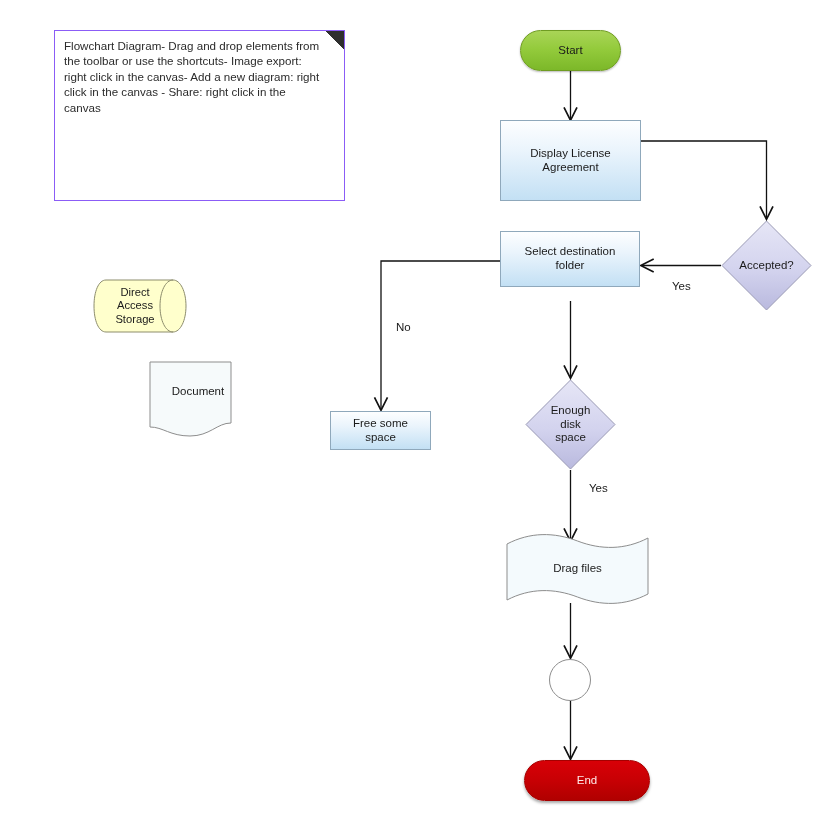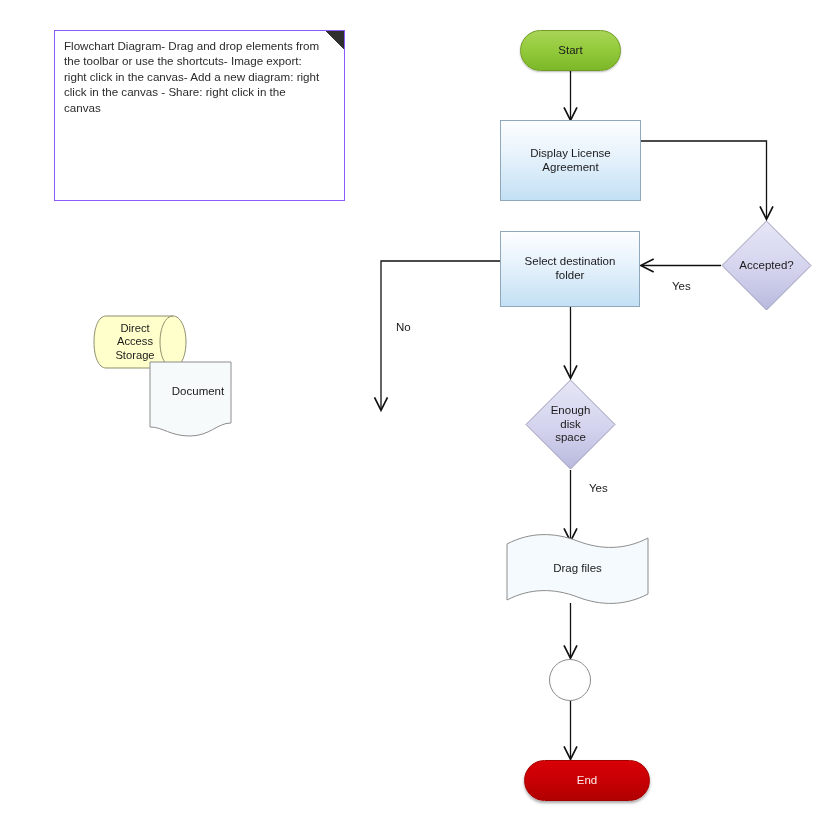--- a/index.html
+++ b/index.html
@@ -103,21 +103,21 @@
     box-shadow: 0 2px 3px rgba(0,0,0,.35);
   }
   .term-end .node-label { color: #ffe9e9; }
 
   
   .proc {
     border: 1px solid #8fa8bb;
     background: linear-gradient(to bottom, #fdfeff 0%, #eaf4fc 38%, #c3e0f4 100%);
   }
   .proc-license { left: 500px; top: 120px; width: 141px; height: 81px; }
-  .proc-select  { left: 500px; top: 231px; width: 140px; height: 76px; }
+  .proc-select  { left: 500px; top: 231px; width: 140px; height: 56px; }
   .proc-free    { left: 330px; top: 411px; width: 101px; height: 39px; }
 
   
   .diamond {
     background: transparent;
     text-decoration: underline;
   }
   .diamond svg { display: block; }
   .dia-accepted { left: 721px; top: 220px; width: 91px; height: 91px; }
   .dia-disk     { left: 525px; top: 379px; width: 91px; height: 91px; }
@@ -132,21 +132,21 @@
     left: 549px;
     top: 659px;
     width: 42px;
     height: 42px;
     border-radius: 50%;
     border: 1px solid #8d8d8d;
     background: #ffffff;
   }
 
   
-  .cylinder { left: 93px; top: 279px; width: 94px; height: 54px; margin-top: 36px; }
+  .cylinder { left: 93px; top: 279px; width: 94px; height: 54px; }
   .cylinder svg { display: block; }
   .cylinder .node-label {
     left: -2px;
     width: 88px;
     font-size: 11.2px;
   }
 
   
   .document { left: 149px; top: 361px; width: 98px; height: 76px; }
   .document svg { display: block; }
@@ -239,20 +239,23 @@
           <stop offset="0%" stop-color="#e6e6f6"></stop>
           <stop offset="55%" stop-color="#d3d3ee"></stop>
           <stop offset="100%" stop-color="#b9b9de"></stop>
         </linearGradient>
       </defs>
       <polygon points="45.5,1 90,45.5 45.5,90 1,45.5" fill="url(#diaGrad2)" stroke="#9a9ab5" stroke-width="1"></polygon>
     </svg>
     <div class="node-label">Enough disk space</div>
   </div>
 
+  <div class="node proc proc-free">
+    <div class="node-label">Free some space</div>
+  </div>
 
   <div class="node tape">
     <svg width="143" height="72" viewBox="0 0 143 72" xmlns="http://www.w3.org/2000/svg">
       <path d="M1,11 C24,-1 48,-1 71.5,8 C95,17 119,17 142,5
                L142,61 C119,73 95,73 71.5,64 C48,55 24,55 1,67 Z" fill="#f4fafd" stroke="#8d8d8d" stroke-width="1"></path>
     </svg>
     <div class="node-label">Drag files</div>
   </div>
 
   <div class="node connector">

